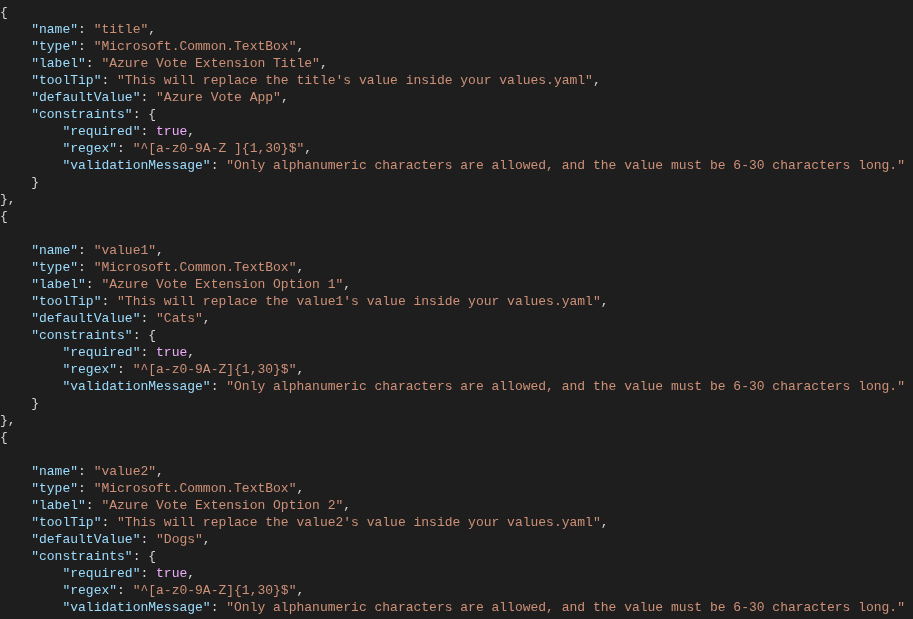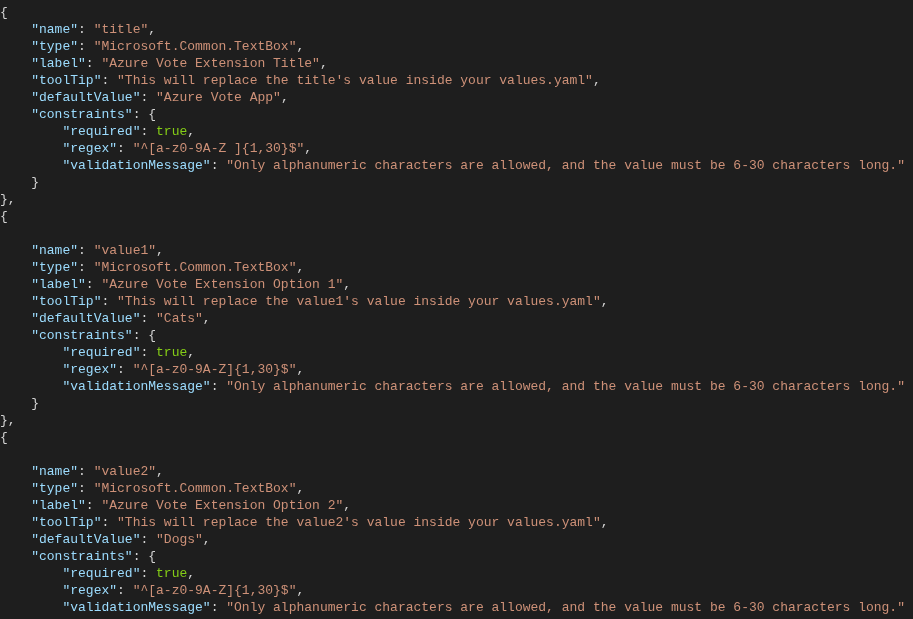--- a/index.html
+++ b/index.html
@@ -15,21 +15,21 @@
     padding: 4px 0 0 0;
     font-family: Consolas, "Courier New", monospace;
     font-size: 13px;
     line-height: 17px;
     color: #d4d4d4;
     white-space: pre;
   }
   .p  { color: #d4d4d4; }   
   .k  { color: #9cdcfe; }   
   .s  { color: #ce9178; }   
-  .b  { color: #84cc16; }   
+  .b  { color: #f0abfc; }   
 </style>
 </head>
 <body>
 
 <pre class="code" id="code-block"><span><span class="p">{</span></span>
 <span><span class="p">    </span><span class="k">"name"</span><span class="p">: </span><span class="s">"title"</span><span class="p">,</span></span>
 <span><span class="p">    </span><span class="k">"type"</span><span class="p">: </span><span class="s">"Microsoft.Common.TextBox"</span><span class="p">,</span></span>
 <span><span class="p">    </span><span class="k">"label"</span><span class="p">: </span><span class="s">"Azure Vote Extension Title"</span><span class="p">,</span></span>
 <span><span class="p">    </span><span class="k">"toolTip"</span><span class="p">: </span><span class="s">"This will replace the title's value inside your values.yaml"</span><span class="p">,</span></span>
 <span><span class="p">    </span><span class="k">"defaultValue"</span><span class="p">: </span><span class="s">"Azure Vote App"</span><span class="p">,</span></span>

